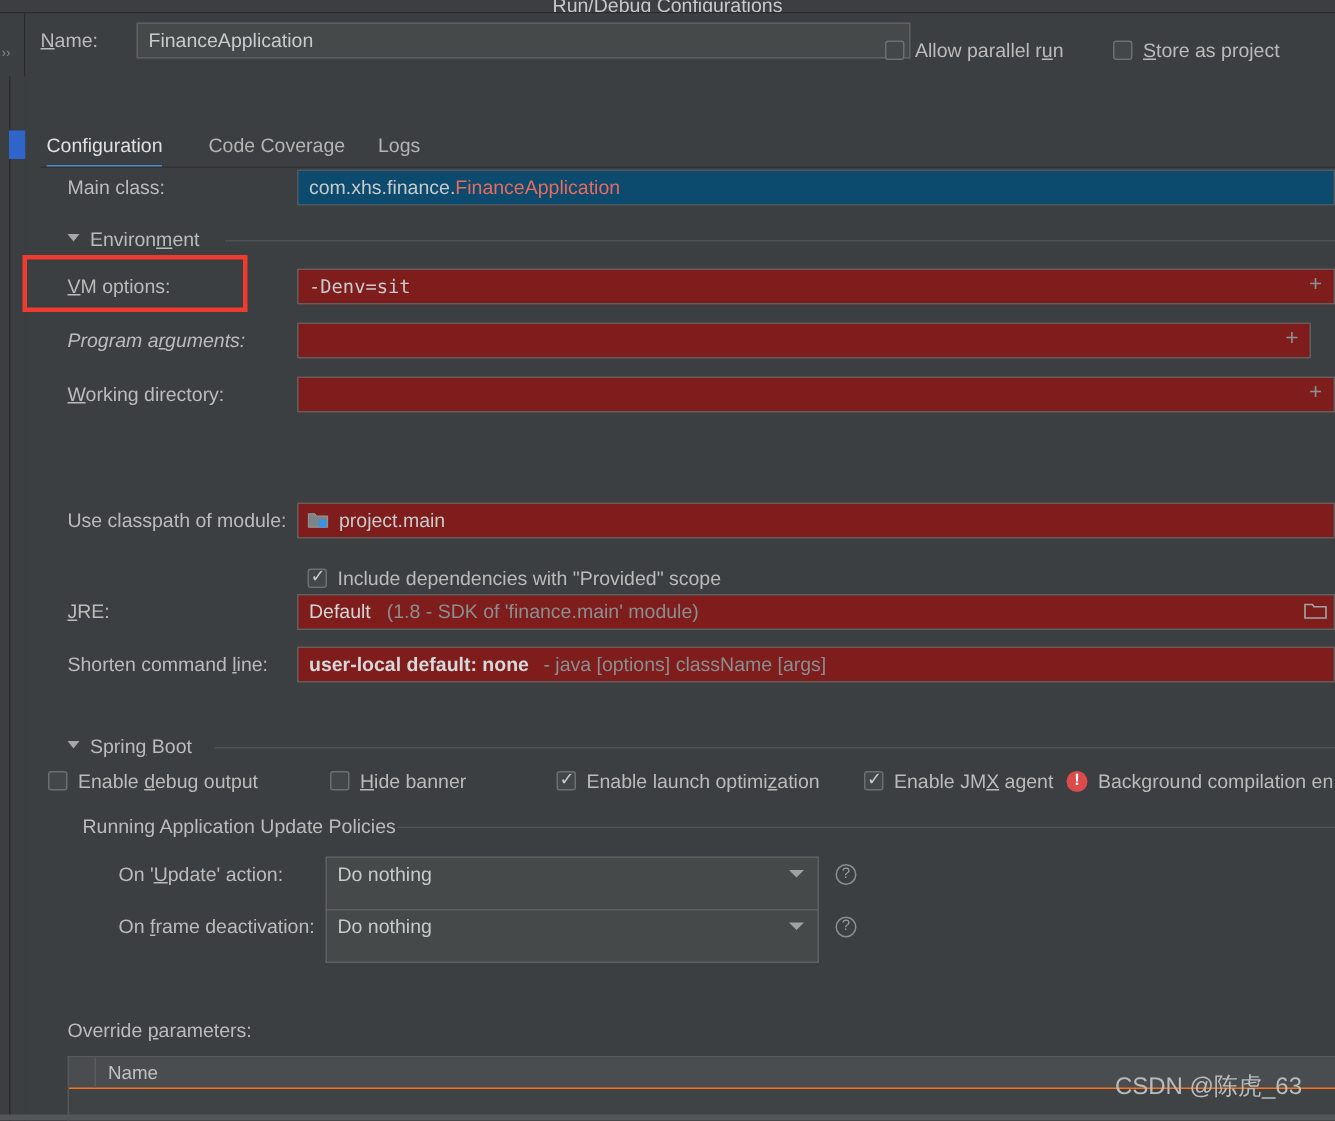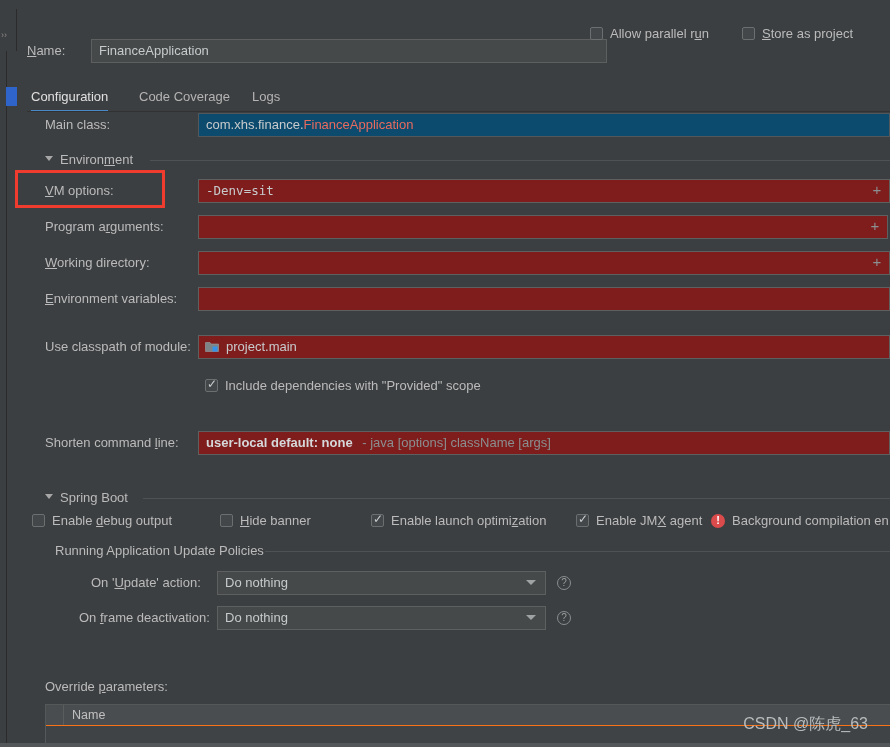--- a/index.html
+++ b/index.html
@@ -45,21 +45,21 @@
     background: #2f65ca;
   }
 
   
   .content {
     position: absolute; left: 17px; top: 9px; right: 0; bottom: 0;
     background: #3c3f41;
   }
 
   
-  .name-row { position: absolute; left: 10px; top: 30px; right: 0; height: 32px; }
+  .name-row { position: absolute; left: 10px; top: 6px; right: 0; height: 32px; }
   .name-label {
     position: absolute; left: 0; top: 4px; width: 70px;
     font-size: 13px; color: #bbbbbb;
   }
   .u { text-decoration: underline; }
   .name-input {
     position: absolute; left: 64px; top: 0; width: 516px; height: 24px;
     background: #45494a; border: 1px solid #5e6060;
     color: #c8cbcc; font-size: 13px; line-height: 22px; padding: 0 7px;
     font-family: "Liberation Sans", sans-serif;
@@ -138,21 +138,21 @@
   .sub-title {
     position: absolute; left: 0; top: 0; font-size: 13px; color: #bbbbbb;
     white-space: nowrap; background: #3c3f41; padding-right: 6px;
   }
 
   
   .inline-chk { position: absolute; display: flex; align-items: center; gap: 7px; }
 
   
   .combo {
-    position: absolute; height: 24px;
+    position: absolute; height: 36px;
     background: #45494a; border: 1px solid #5e6060;
     color: #c8cbcc; font-size: 13px; line-height: 22px; padding: 0 7px;
   }
   .combo-arrow {
     position: absolute; right: 8px; top: 9px;
     width: 0; height: 0;
     border-left: 5px solid transparent; border-right: 5px solid transparent;
     border-top: 5px solid #a0a3a4;
   }
   .help-icon {
@@ -211,20 +211,23 @@
   .bottom-edge {
     position: absolute; left: 0; right: 0; bottom: 0; height: 4px;
     background: #53575a;
   }
 </style>
 </head>
 <body>
 
 <div class="root">
 
+  <div class="titlebar">
+    <div class="titlebar-text">Run/Debug Configurations</div>
+  </div>
 
   <div class="left-rail">
     <div class="rail-chevron">››</div>
     <div class="rail-tree"></div>
     <div class="rail-sel"></div>
   </div>
 
   <div class="content">
 
     <div class="name-row">
@@ -262,53 +265,61 @@
       <div class="section-title">Environ<span class="u">m</span>ent</div>
       <div class="section-line" style="left:105px; width:748px;"></div>
     </div>
 
     <div class="row" style="top:170px; right:0;">
       <div class="row-label"><span class="u">V</span>M options:</div>
       <div class="field mono" style="left:171px; right:0;">-Denv=sit</div>
       <div class="field-plus">+</div>
     </div>
 
-    <div class="row" style="top:206px; right:2px;">
+    <div class="row" style="top:206px; right:16px;font-style:italic;">
       <div class="row-label">Program a<span class="u">r</span>guments:</div>
       <div class="field" style="left:171px; right:0;"></div>
       <div class="field-plus">+</div>
     </div>
 
     <div class="row" style="top:242px; right:0;">
       <div class="row-label"><span class="u">W</span>orking directory:</div>
       <div class="field" style="left:171px; right:0;"></div>
       <div class="field-plus">+</div>
     </div>
 
-    <div class="row" style="top:278px; right:0;">
-      <div class="row-label"><span class="u">E</span>nvironment variables:</div>
-      <div class="field" style="left:171px; right:0;"></div>
-    </div>
 
     <div class="row" style="top:326px; right:0;">
       <div class="row-label">Use classpath of module:</div>
       <div class="field" style="left:171px; right:0; padding-left:27px;">project.main</div>
       <div class="mod-icon" style="left:178px;">
         <svg width="14" height="13" viewBox="0 0 14 13">
           <path d="M0.5 2.5 L5 2.5 L6 4 L13.5 4 L13.5 11.5 L0.5 11.5 Z" fill="#7d8487" stroke="#9aa0a3" stroke-width="0.6"></path>
           <rect x="7.5" y="6.5" width="5" height="5" fill="#3592e8"></rect>
         </svg>
       </div>
     </div>
 
     <div class="inline-chk" style="left:188px; top:369px;">
       <div class="chk-box checked"></div>
       <div class="chk-label">Include dependencies with "Provided" scope</div>
     </div>
 
+    <div class="row" style="top:387px; right:0;">
+      <div class="row-label"><span class="u">J</span>RE:</div>
+      <div class="field" style="left:171px; right:0;">
+        <span style="color:#d3d6d7;">Default</span>
+        <span style="color:#8b8e8f; margin-left:7px;">(1.8 - SDK of 'finance.main' module)</span>
+      </div>
+      <div class="field-folder">
+        <svg width="16" height="14" viewBox="0 0 16 14">
+          <path d="M1 3 L6 3 L7 4.5 L15 4.5 L15 12 L1 12 Z" fill="none" stroke="#a0a4a6" stroke-width="1.1"></path>
+        </svg>
+      </div>
+    </div>
 
     <div class="row" style="top:422px; right:0;">
       <div class="row-label">Shorten command <span class="u">l</span>ine:</div>
       <div class="field" style="left:171px; right:0;">
         <span style="color:#d6d9da; font-weight:bold;">user-local default: none</span>
         <span style="color:#8b8e8f; margin-left:6px;">- java [options] className [args]</span>
       </div>
     </div>
 
     <div class="section" style="top:481px;">
@@ -337,21 +348,21 @@
       <div class="warn-icon"></div>
       <div class="chk-label">Background compilation en</div>
     </div>
 
     <div class="sub-section" style="top:534px;">
       <div class="sub-title">Running Application Update Policies</div>
       <div class="section-line" style="left:210px; width:633px;"></div>
     </div>
 
     <div class="row" style="top:562px;">
-      <div class="row-label" style="left:64px;">On '<span class="u">U</span>pdate' action:</div>
+      <div class="row-label" style="left:52px;">On '<span class="u">U</span>pdate' action:</div>
       <div class="combo" style="left:190px; width:329px;">Do nothing</div>
       <div class="combo-arrow" style="left:499px; top:9px; right:auto;"></div>
       <div class="help-icon" style="left:530px; top:5px;">?</div>
     </div>
 
     <div class="row" style="top:597px;">
       <div class="row-label" style="left:52px;">On <span class="u">f</span>rame deactivation:</div>
       <div class="combo" style="left:190px; width:329px;">Do nothing</div>
       <div class="combo-arrow" style="left:499px; top:9px; right:auto;"></div>
       <div class="help-icon" style="left:530px; top:5px;">?</div>

